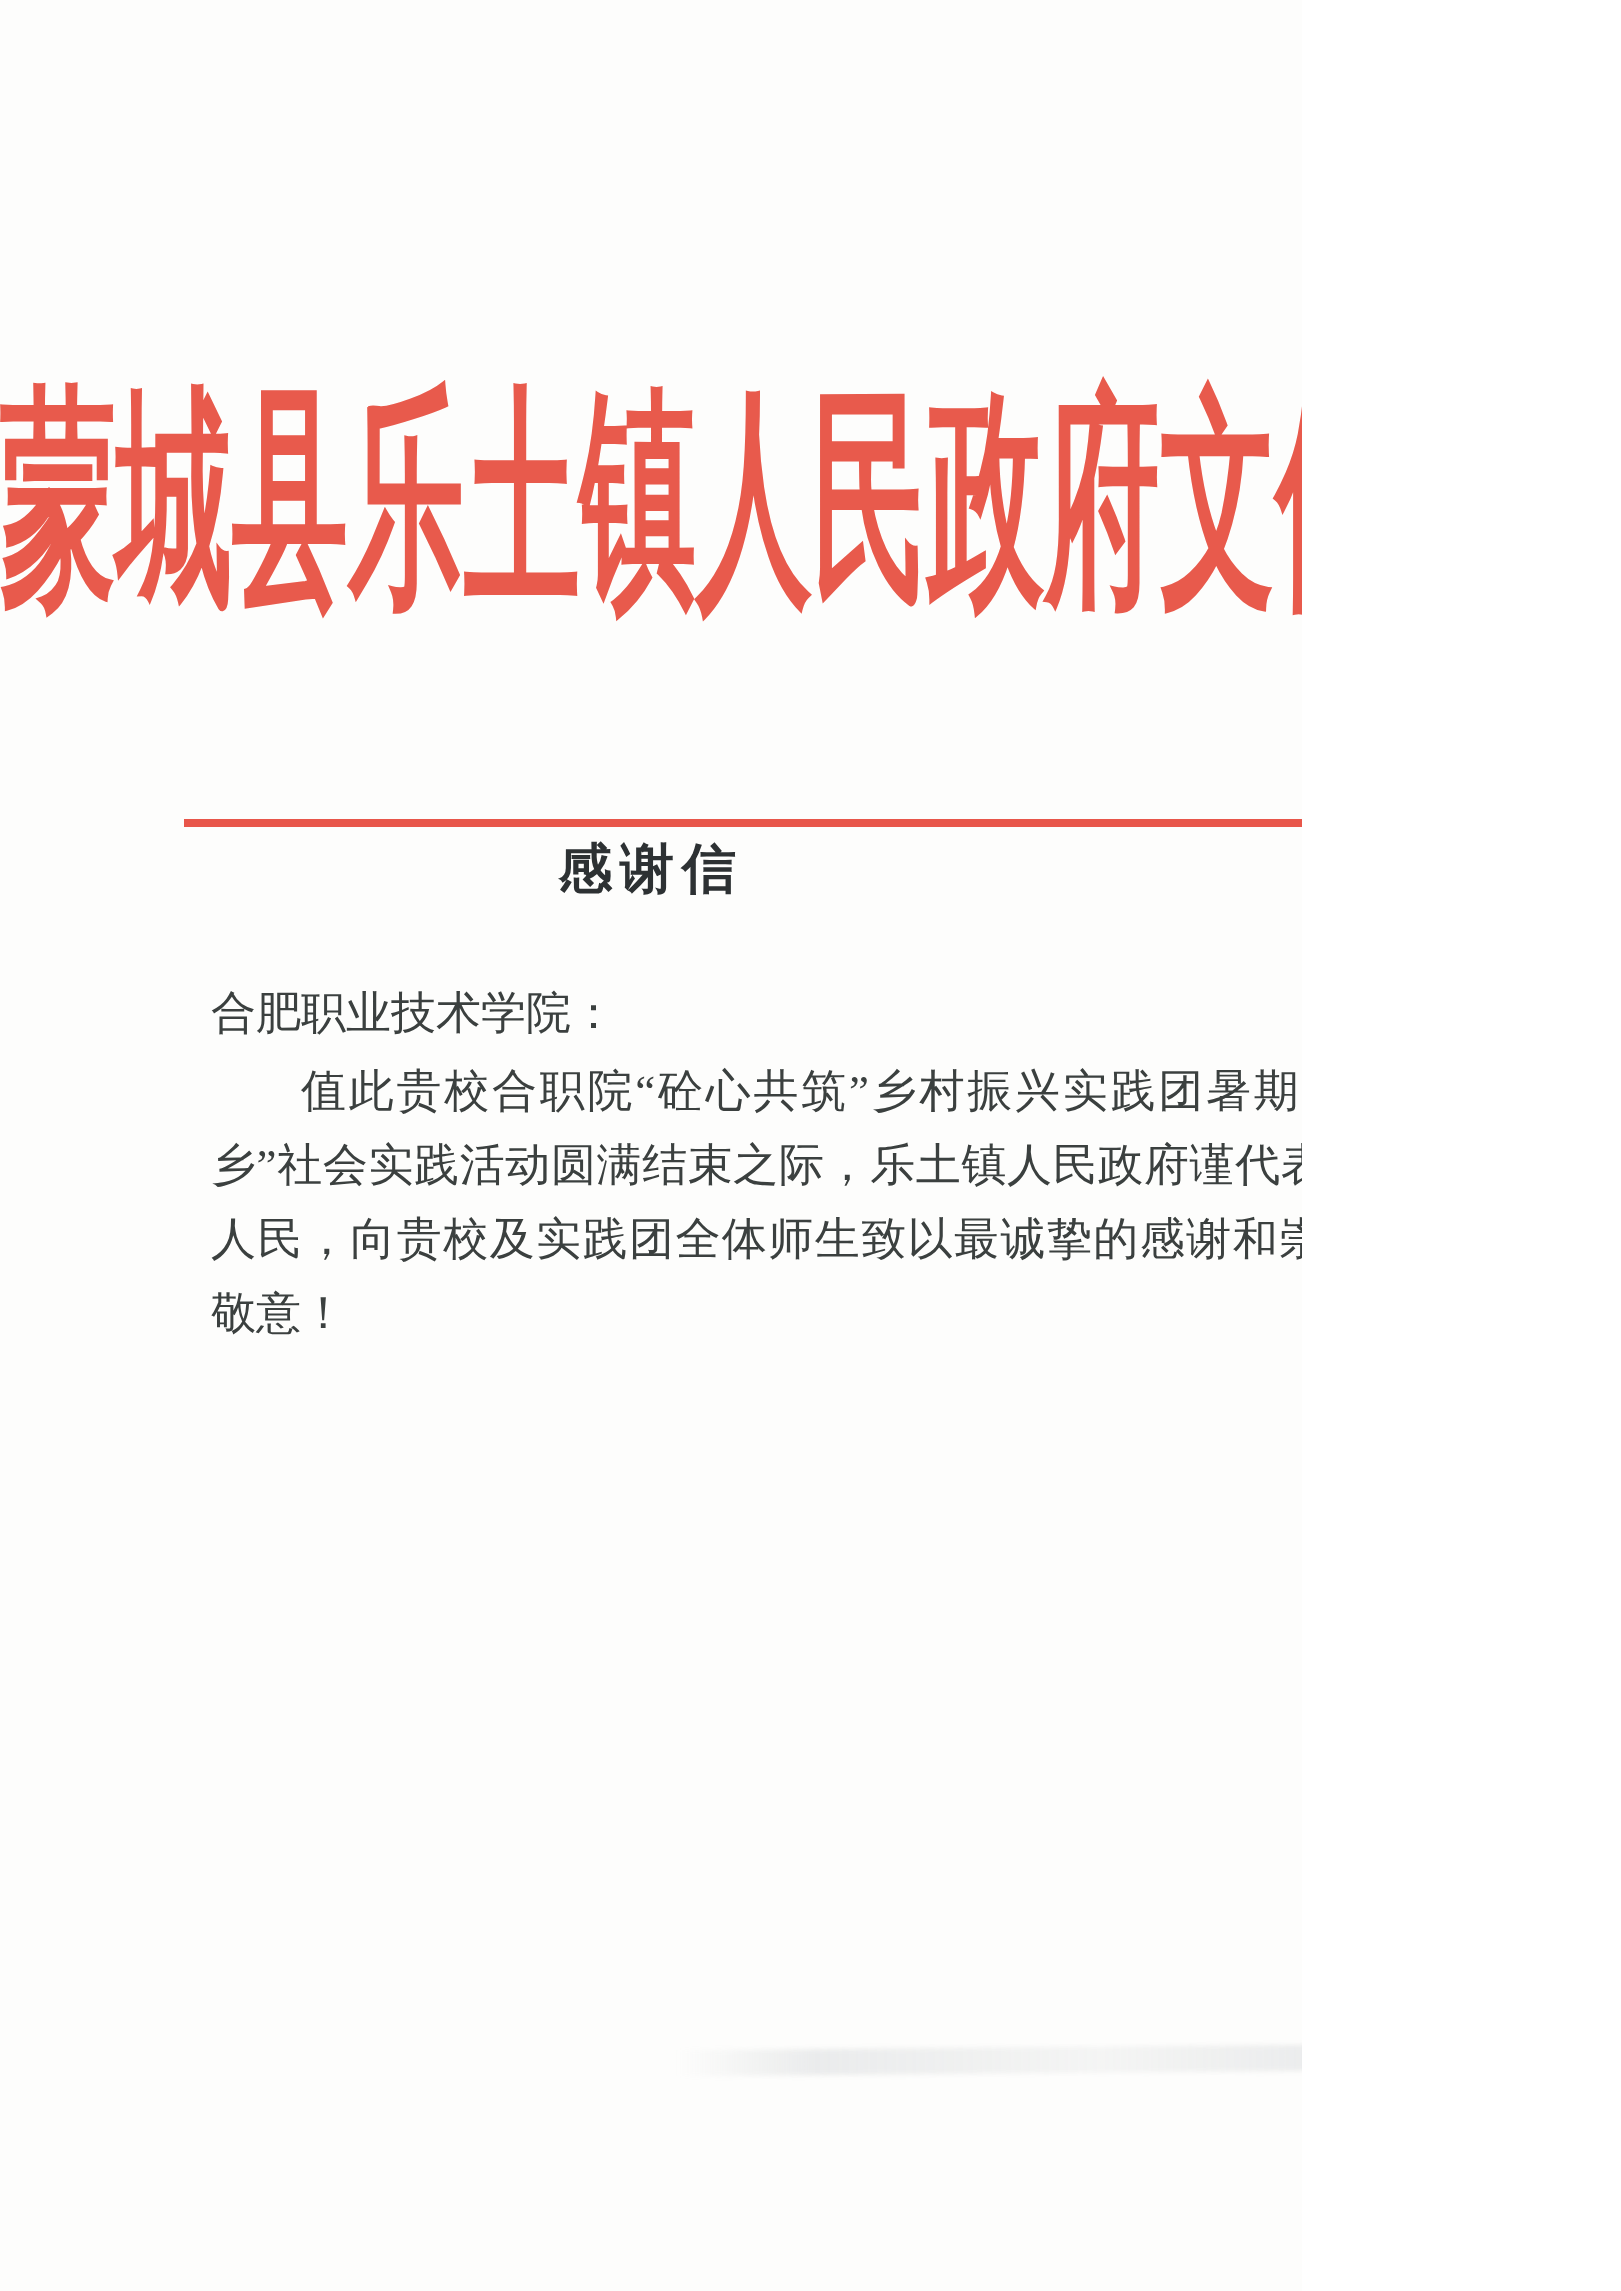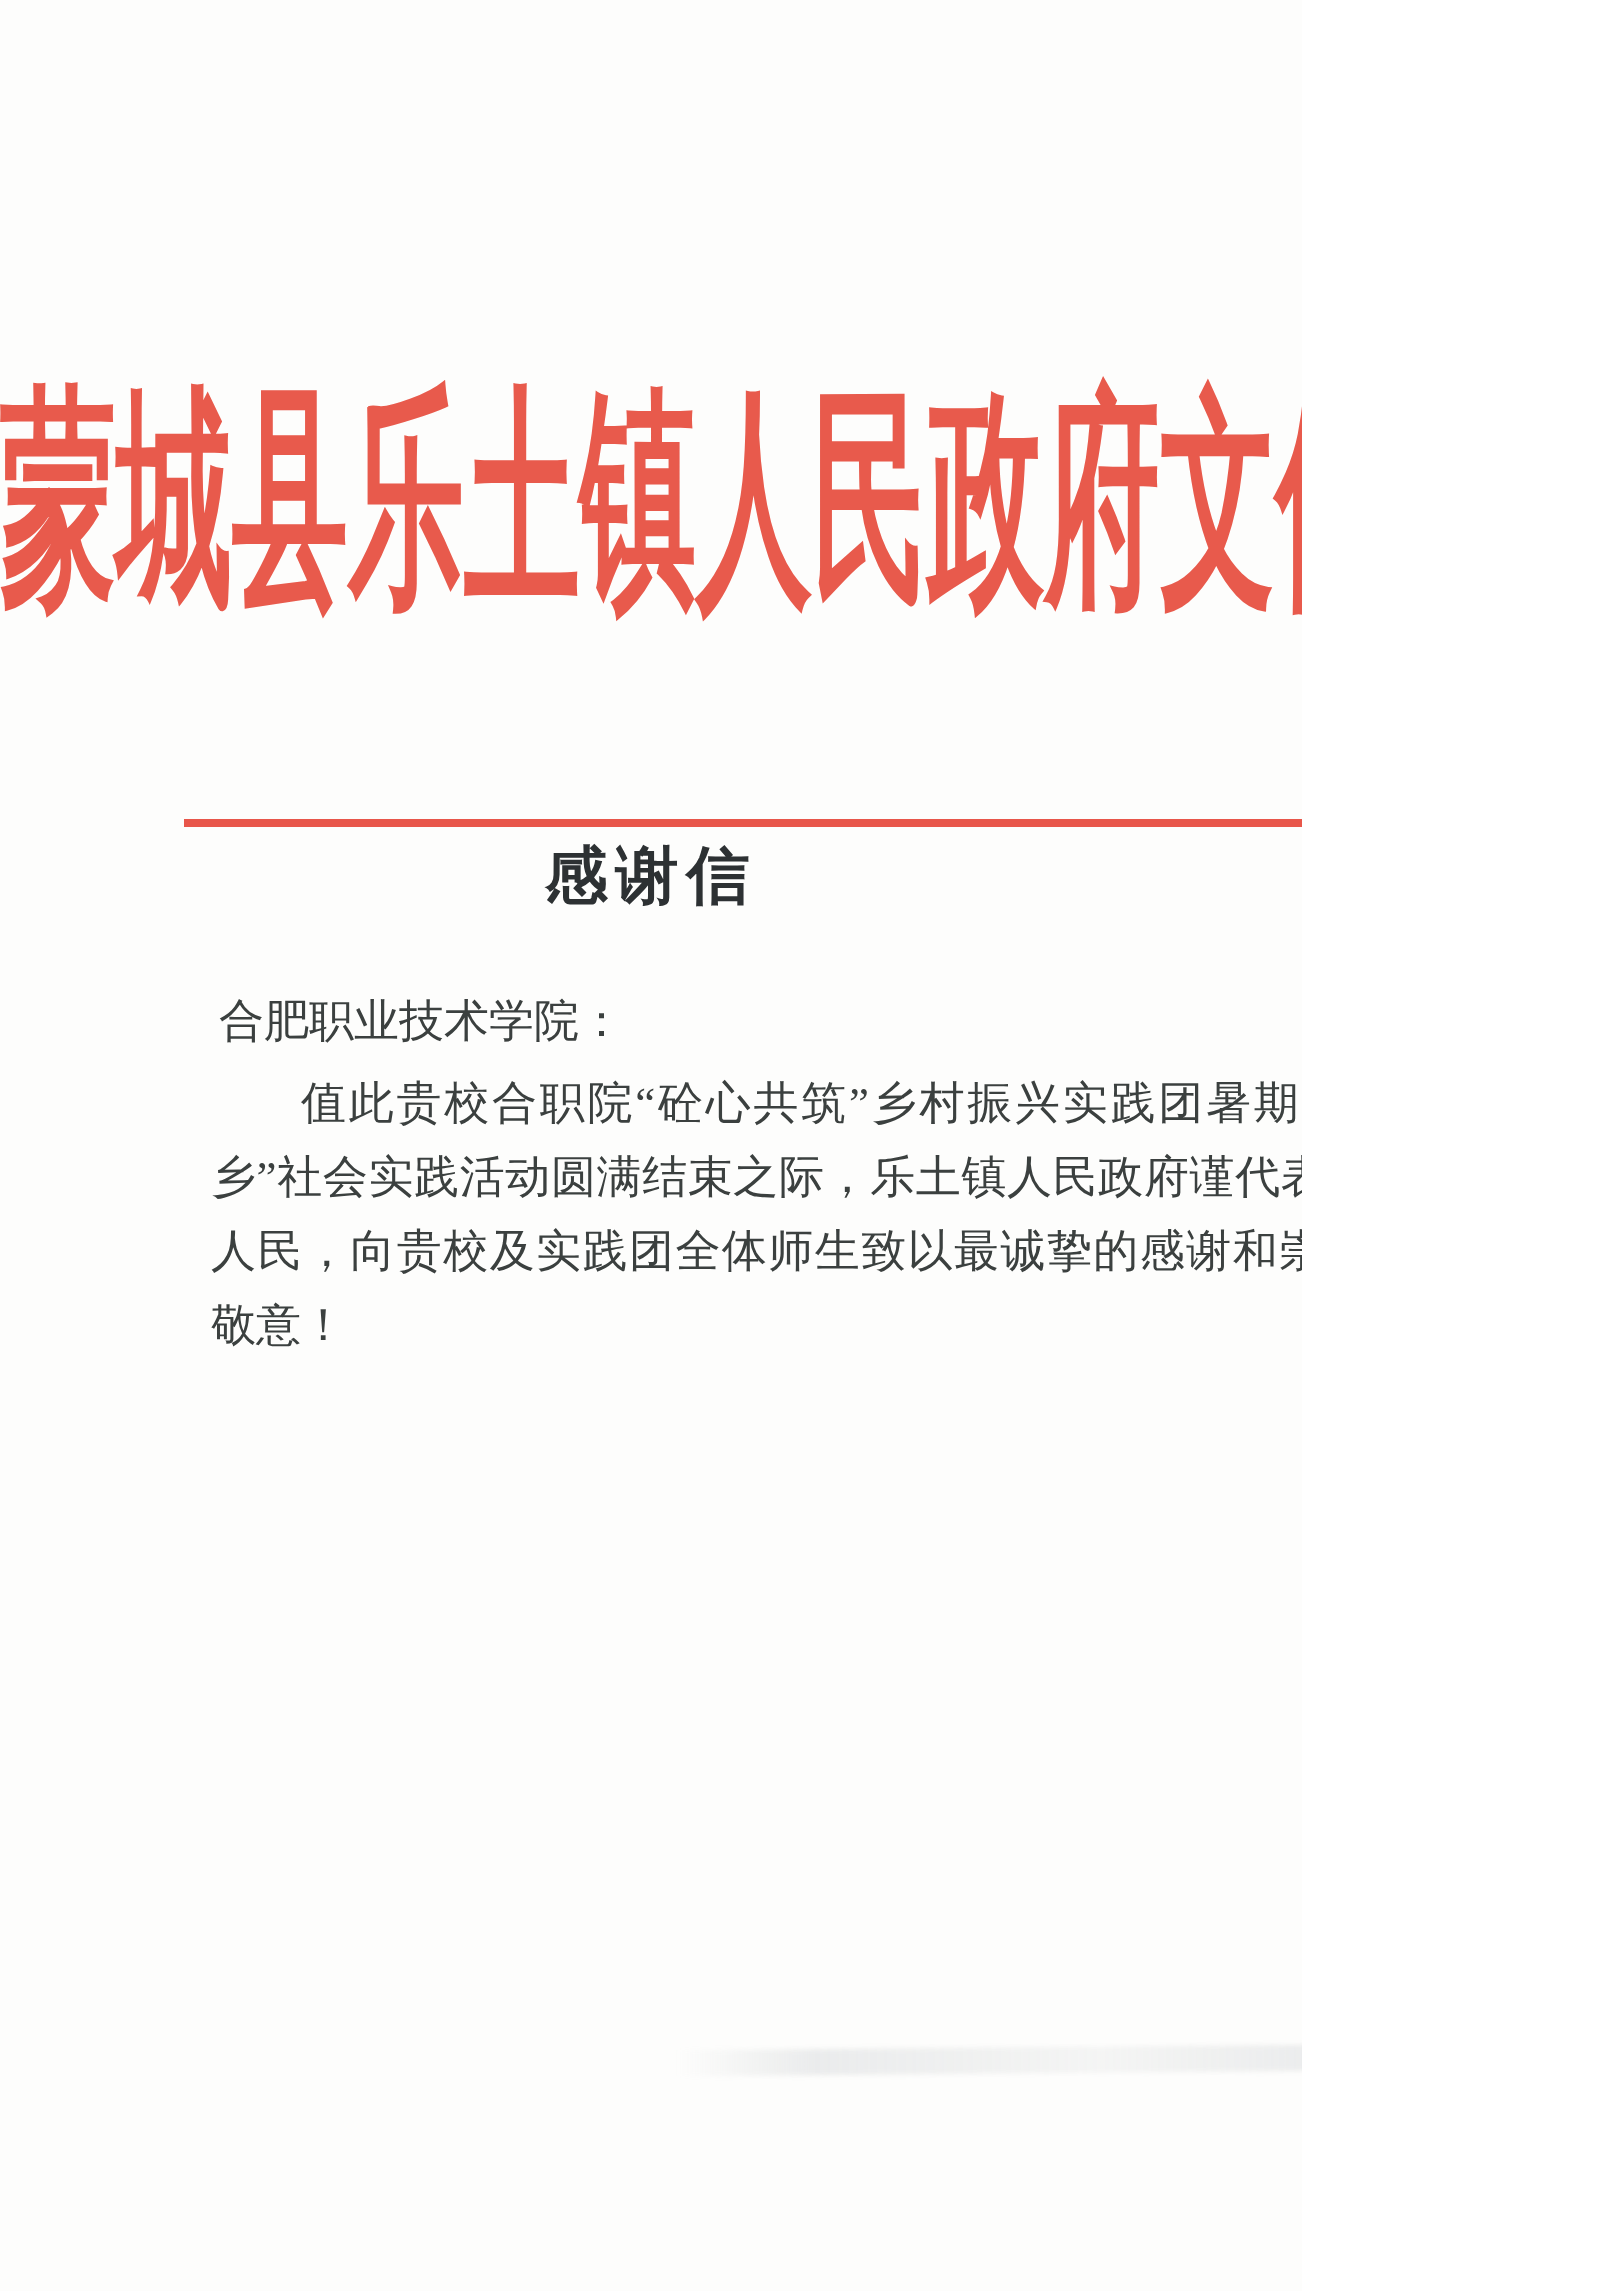--- a/index.html
+++ b/index.html
@@ -41,39 +41,39 @@
     height: 7.8px;
     background: #e8564a;
   }
   
   .letter-title {
     position: absolute;
     top: 833px;
     left: 0;
     right: 0;
     text-align: center;
-    font-size: 63px;
+    font-size: 54px;
     font-weight: 700;
     color: #2d3133;
     letter-spacing: 7.8px;
     font-family: "Liberation Serif", "DejaVu Serif", serif;
   }
   
   .letter-body {
     position: absolute;
     top: 976px;
     left: 211px;
     width: 1206px;
     font-size: 45px;
     line-height: 74px;
     color: #3b403f;
     font-family: "Liberation Serif", "DejaVu Serif", serif;
   }
   .salutation {
-    margin: 8px;
+    margin: 0;
     text-align: left;
   }
   .para {
     margin: 3.9px 0 0 0;
     text-indent: 2em;
     text-align: justify;
     text-justify: inter-ideograph;
   }
   
   .scan-smudge {

